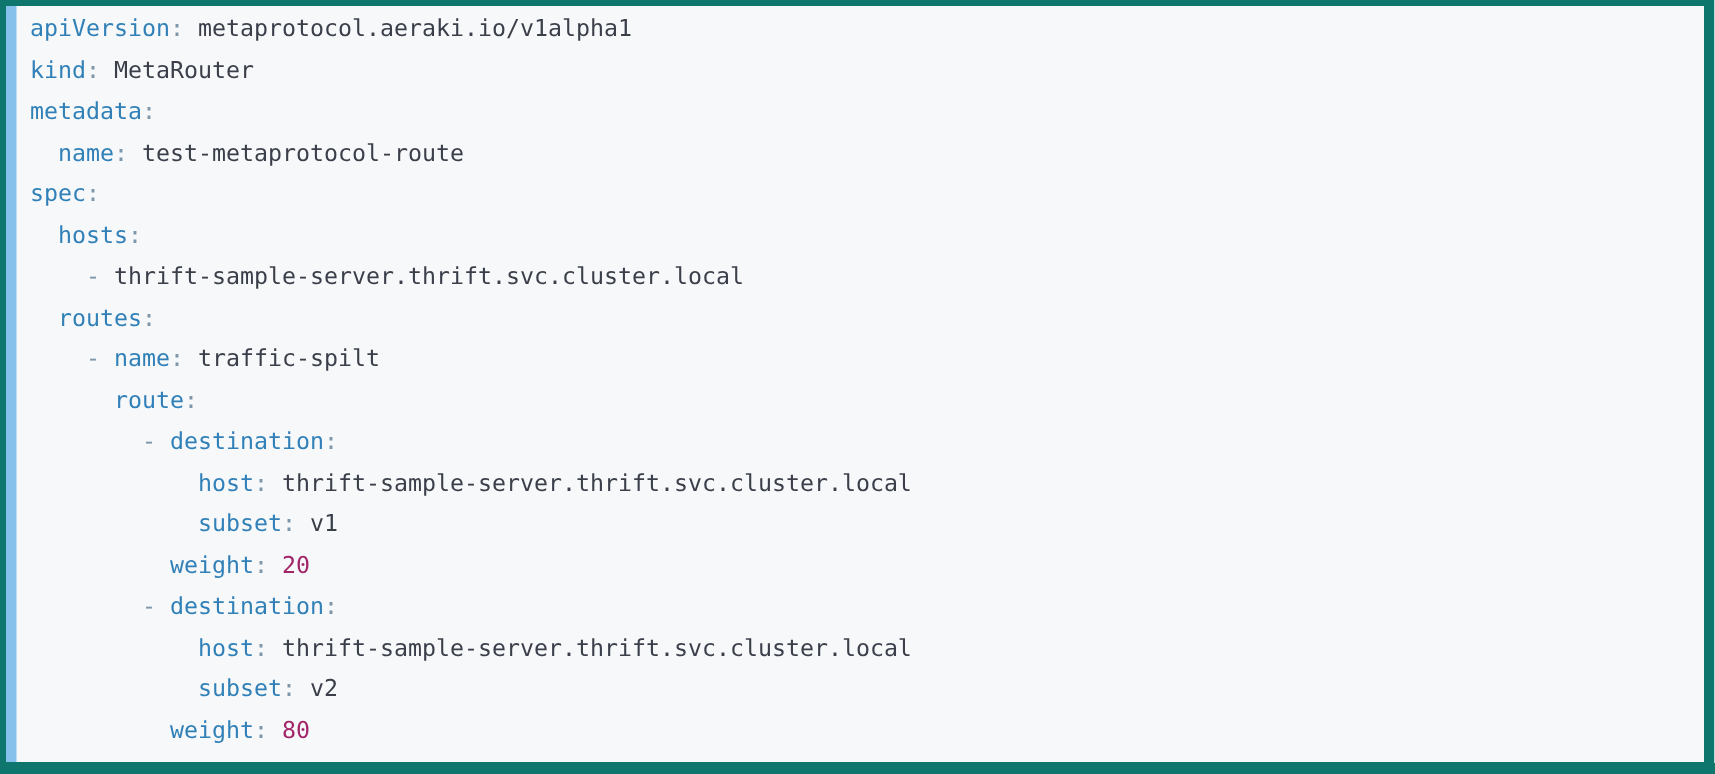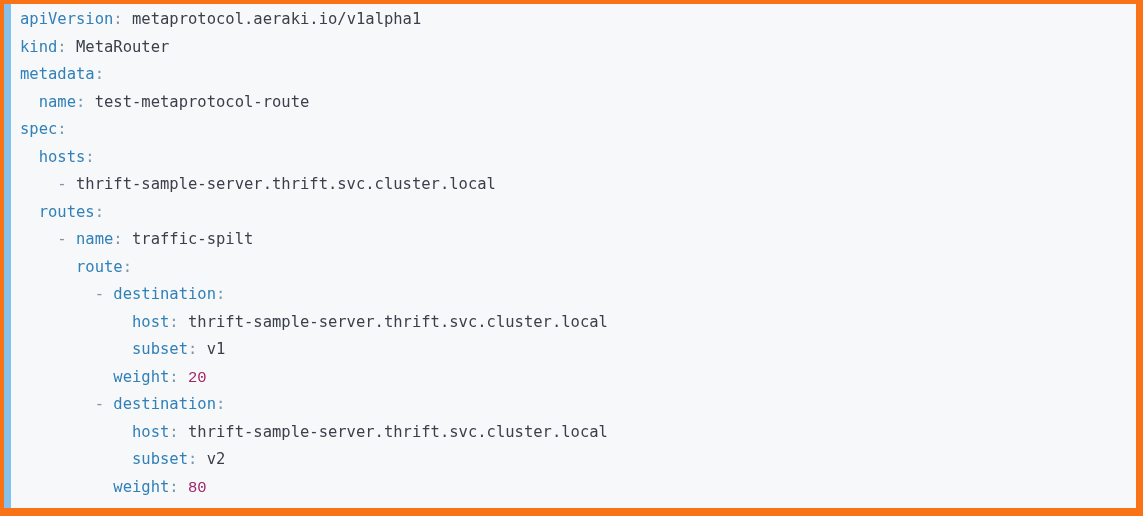--- a/index.html
+++ b/index.html
@@ -4,21 +4,21 @@
 <style>
   html, body {
     margin: 0;
     padding: 0;
     background: #ffffff;
   }
   .page {
     position: relative;
     width: 1143px;
     height: 516px;
-    background: #f97316;
+    background: #0f766e;
     overflow: hidden;
     font-family: "DejaVu Sans Mono", "Liberation Mono", monospace;
   }
   .code-block {
     position: absolute;
     left: 4px;
     top: 4px;
     width: 1132px;
     height: 504px;
     box-sizing: border-box;
@@ -35,21 +35,21 @@
     line-height: 27.5px;
     white-space: pre;
   }
   .code-line {
     height: 27.5px;
     white-space: pre;
   }
   .tok-key   { color: var(--code-key, #3180b8); }
   .tok-punct { color: var(--code-punct, #7e96aa); }
   .tok-val   { color: var(--code-val, #3b3f4a); }
-  .tok-num   { color: var(--code-num, #a12568); font-family: Liberation Mono, monospace; }
+  .tok-num   { color: var(--code-num, #a12568); }
   .tok-ws    { color: transparent; }
 </style>
 </head>
 <body>
 
 <div class="page">
   <pre class="code-block"><code class="code-content" id="code-content"><div class="code-line"><span class="tok-key">apiVersion</span><span class="tok-punct">: </span><span class="tok-val">metaprotocol.aeraki.io/v1alpha1</span></div><div class="code-line"><span class="tok-key">kind</span><span class="tok-punct">: </span><span class="tok-val">MetaRouter</span></div><div class="code-line"><span class="tok-key">metadata</span><span class="tok-punct">:</span></div><div class="code-line"><span class="tok-ws">  </span><span class="tok-key">name</span><span class="tok-punct">: </span><span class="tok-val">test-metaprotocol-route</span></div><div class="code-line"><span class="tok-key">spec</span><span class="tok-punct">:</span></div><div class="code-line"><span class="tok-ws">  </span><span class="tok-key">hosts</span><span class="tok-punct">:</span></div><div class="code-line"><span class="tok-ws">    </span><span class="tok-punct">- </span><span class="tok-val">thrift-sample-server.thrift.svc.cluster.local</span></div><div class="code-line"><span class="tok-ws">  </span><span class="tok-key">routes</span><span class="tok-punct">:</span></div><div class="code-line"><span class="tok-ws">    </span><span class="tok-punct">- </span><span class="tok-key">name</span><span class="tok-punct">: </span><span class="tok-val">traffic-spilt</span></div><div class="code-line"><span class="tok-ws">      </span><span class="tok-key">route</span><span class="tok-punct">:</span></div><div class="code-line"><span class="tok-ws">        </span><span class="tok-punct">- </span><span class="tok-key">destination</span><span class="tok-punct">:</span></div><div class="code-line"><span class="tok-ws">            </span><span class="tok-key">host</span><span class="tok-punct">: </span><span class="tok-val">thrift-sample-server.thrift.svc.cluster.local</span></div><div class="code-line"><span class="tok-ws">            </span><span class="tok-key">subset</span><span class="tok-punct">: </span><span class="tok-val">v1</span></div><div class="code-line"><span class="tok-ws">          </span><span class="tok-key">weight</span><span class="tok-punct">: </span><span class="tok-num">20</span></div><div class="code-line"><span class="tok-ws">        </span><span class="tok-punct">- </span><span class="tok-key">destination</span><span class="tok-punct">:</span></div><div class="code-line"><span class="tok-ws">            </span><span class="tok-key">host</span><span class="tok-punct">: </span><span class="tok-val">thrift-sample-server.thrift.svc.cluster.local</span></div><div class="code-line"><span class="tok-ws">            </span><span class="tok-key">subset</span><span class="tok-punct">: </span><span class="tok-val">v2</span></div><div class="code-line"><span class="tok-ws">          </span><span class="tok-key">weight</span><span class="tok-punct">: </span><span class="tok-num">80</span></div></code></pre>
 </div>
 
 </body></html>

